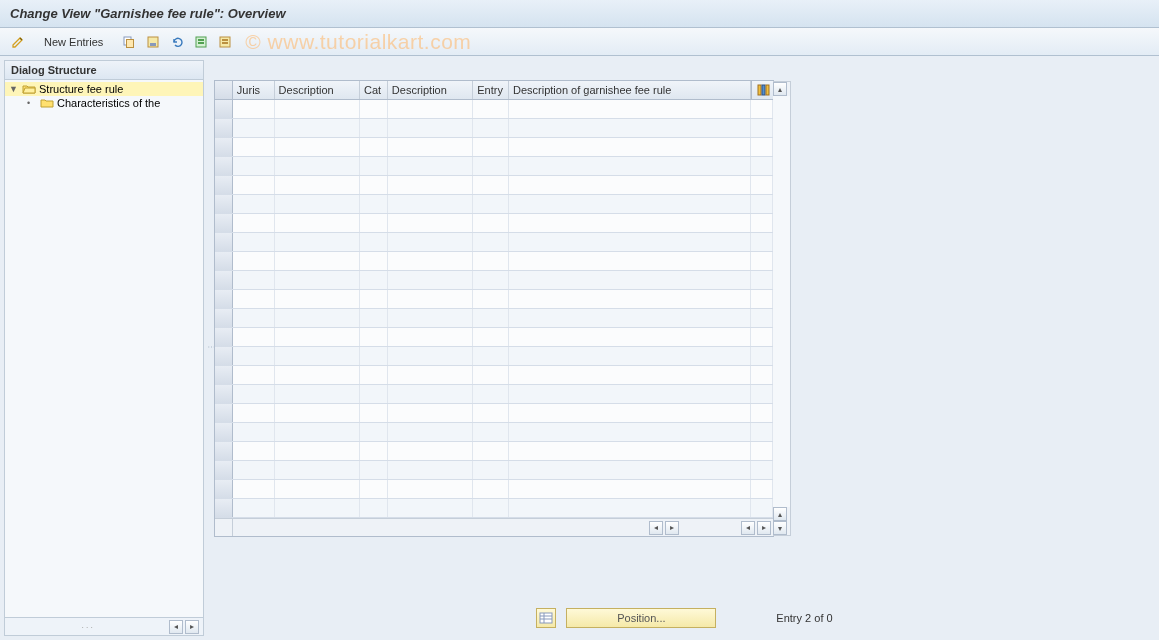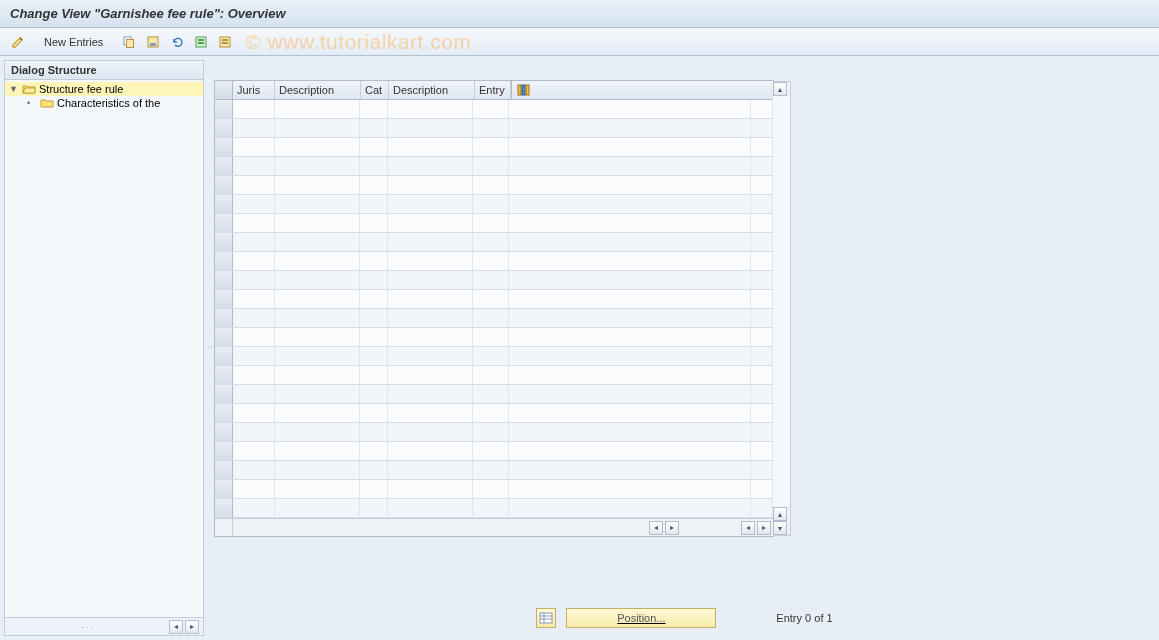--- a/index.html
+++ b/index.html
@@ -326,20 +326,21 @@
 
   <div class="content">
     <div class="table-container">
       <div class="table-header">
         <div class="row-selector-header"></div>
         <div class="table-header-cell col-juris">Juris</div>
         <div class="table-header-cell col-desc1">Description</div>
         <div class="table-header-cell col-cat">Cat</div>
         <div class="table-header-cell col-desc2">Description</div>
         <div class="table-header-cell col-rule">Entry</div>
+        <div class="table-header-cell col-desc3">Description of garnishee fee rule</div>
         <div class="config-icon-cell">
           <svg width="14" height="14" viewBox="0 0 14 14">
               <rect x="2" y="2" width="3" height="10" fill="#f0c040" stroke="#a07020"></rect>
               <rect x="6" y="2" width="3" height="10" fill="#5090d0" stroke="#305080"></rect>
               <rect x="10" y="2" width="3" height="10" fill="#f0c040" stroke="#a07020"></rect>
             </svg>
         </div>
       </div>
       <div class="table-body" id="table-body">
           <div class="table-row">
@@ -576,27 +577,27 @@
       </div>
       <div class="vscroll">
         <div class="scroll-btn">▴</div>
         <div class="scroll-track"></div>
         <div class="scroll-btn">▴</div>
         <div class="scroll-btn">▾</div>
       </div>
     </div>
 
     <div class="footer-bar">
-      <div style="display:flex;align-items:center;gap:10px;text-decoration:underline;">
+      <div style="display:flex;align-items:center;gap:10px;">
         <div style="width:20px;height:20px;border:1px solid #c5b060;background:linear-gradient(to bottom,#fef9d8,#f5e9a8);display:flex;align-items:center;justify-content:center;">
           <svg width="14" height="12" viewBox="0 0 14 12">
               <rect x="1" y="1" width="12" height="10" fill="#fff" stroke="#8899bb"></rect>
               <line x1="1" y1="4" x2="13" y2="4" stroke="#8899bb"></line>
               <line x1="1" y1="7" x2="13" y2="7" stroke="#8899bb"></line>
               <line x1="5" y1="1" x2="5" y2="11" stroke="#8899bb"></line>
             </svg>
         </div>
         <div class="position-btn">Position...</div>
       </div>
-      <span class="entry-label">Entry 0 of 1</span>
+      <span class="entry-label">Entry 2 of 0</span>
     </div>
   </div>
 </div>
 
 </body></html>

